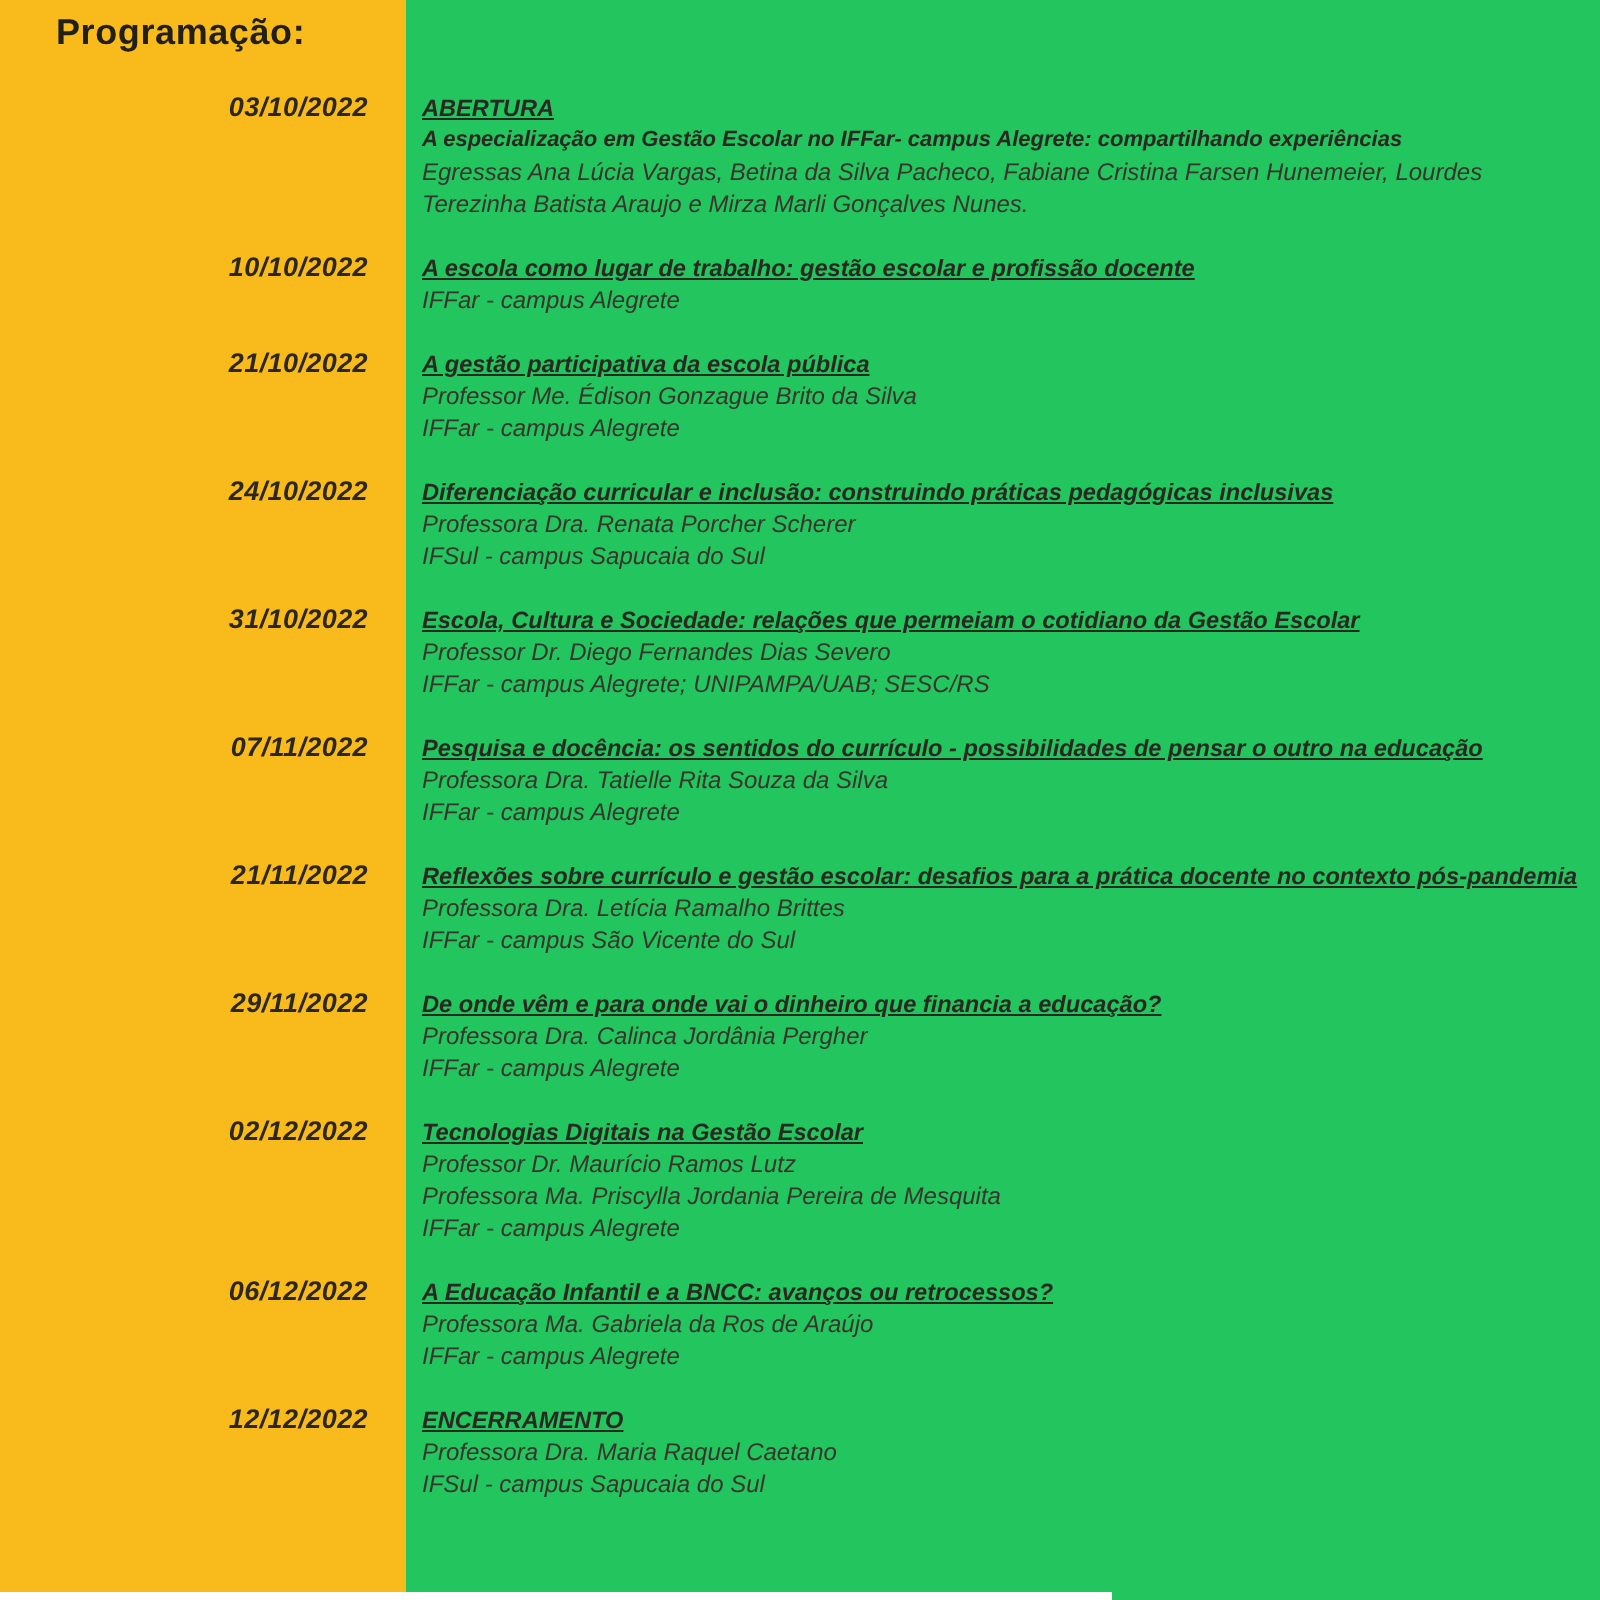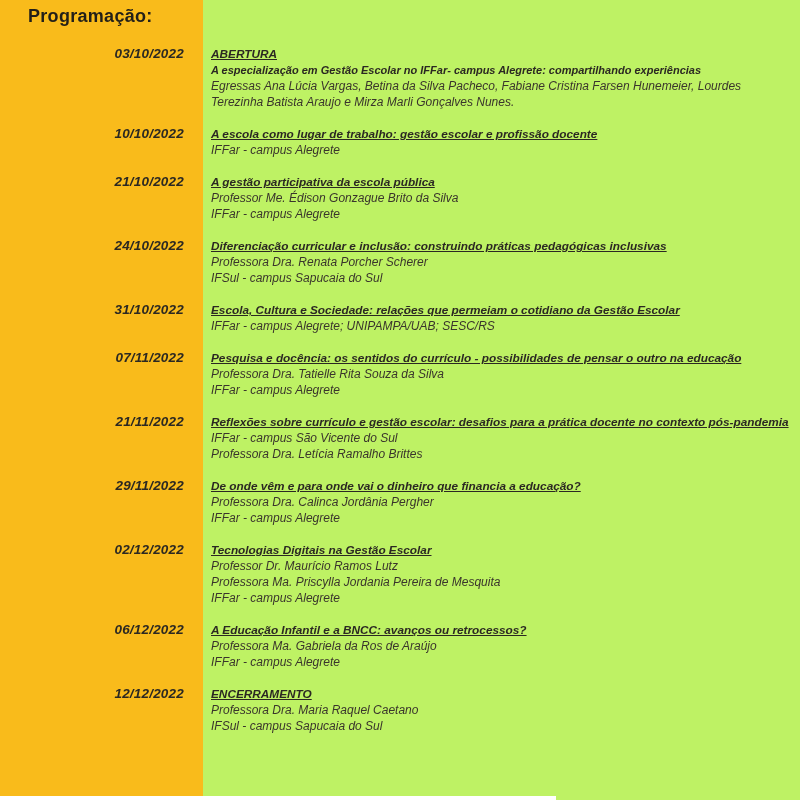--- a/index.html
+++ b/index.html
@@ -1,21 +1,21 @@
 <!DOCTYPE html>
 <html lang="pt"><head>
 <meta charset="utf-8">
 <title>Programação</title>
 <style>
   html, body { margin: 0; padding: 0; background: #ffffff; }
   .page {
     position: relative;
     width: 800px;
     height: 800px;
-    background: #bef264;
+    background: #22c55e;
     overflow: hidden;
     font-family: "Liberation Sans", sans-serif;
     color: #2D2A24;
   }
   .band {
     position: absolute;
     left: 0; top: 0;
     width: 203px;
     height: 800px;
     background: #F9BB1B;
@@ -128,41 +128,42 @@
     <div class="detail">Professora Dra. Renata Porcher Scherer</div>
           <div class="detail">IFSul - campus Sapucaia do Sul</div>
         </div>
   </div>
 
   <div class="entry">
     <div class="date">31/10/2022</div>
     <div class="content">
       <div class="title">Escola, Cultura e Sociedade: relações que permeiam o cotidiano da Gestão Escolar</div>
 
+    <div class="detail">Professor Dr. Diego Fernandes Dias Severo</div>
           <div class="detail">IFFar - campus Alegrete; UNIPAMPA/UAB; SESC/RS</div>
         </div>
   </div>
 
   <div class="entry">
     <div class="date">07/11/2022</div>
     <div class="content">
       <div class="title">Pesquisa e docência: os sentidos do currículo - possibilidades de pensar o outro na educação</div>
 
     <div class="detail">Professora Dra. Tatielle Rita Souza da Silva</div>
           <div class="detail">IFFar - campus Alegrete</div>
         </div>
   </div>
 
   <div class="entry">
     <div class="date">21/11/2022</div>
     <div class="content">
       <div class="title">Reflexões sobre currículo e gestão escolar: desafios para a prática docente no contexto pós-pandemia</div>
 
-    <div class="detail">IFFar - campus São Vicente do Sul</div>
-          <div class="detail">Professora Dra. Letícia Ramalho Brittes</div>
+    <div class="detail">Professora Dra. Letícia Ramalho Brittes</div>
+          <div class="detail">IFFar - campus São Vicente do Sul</div>
         </div>
   </div>
 
   <div class="entry">
     <div class="date">29/11/2022</div>
     <div class="content">
       <div class="title">De onde vêm e para onde vai o dinheiro que financia a educação?</div>
 
     <div class="detail">Professora Dra. Calinca Jordânia Pergher</div>
           <div class="detail">IFFar - campus Alegrete</div>

